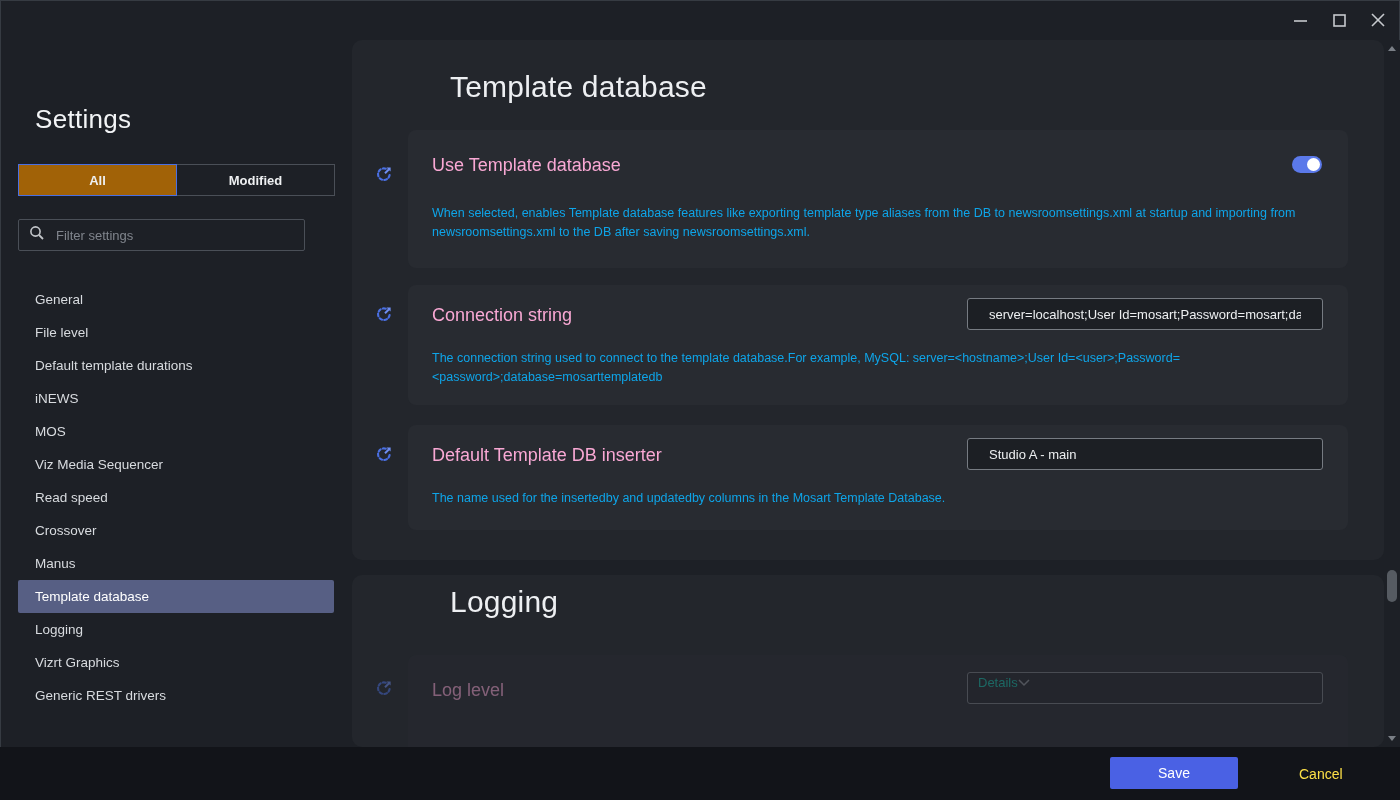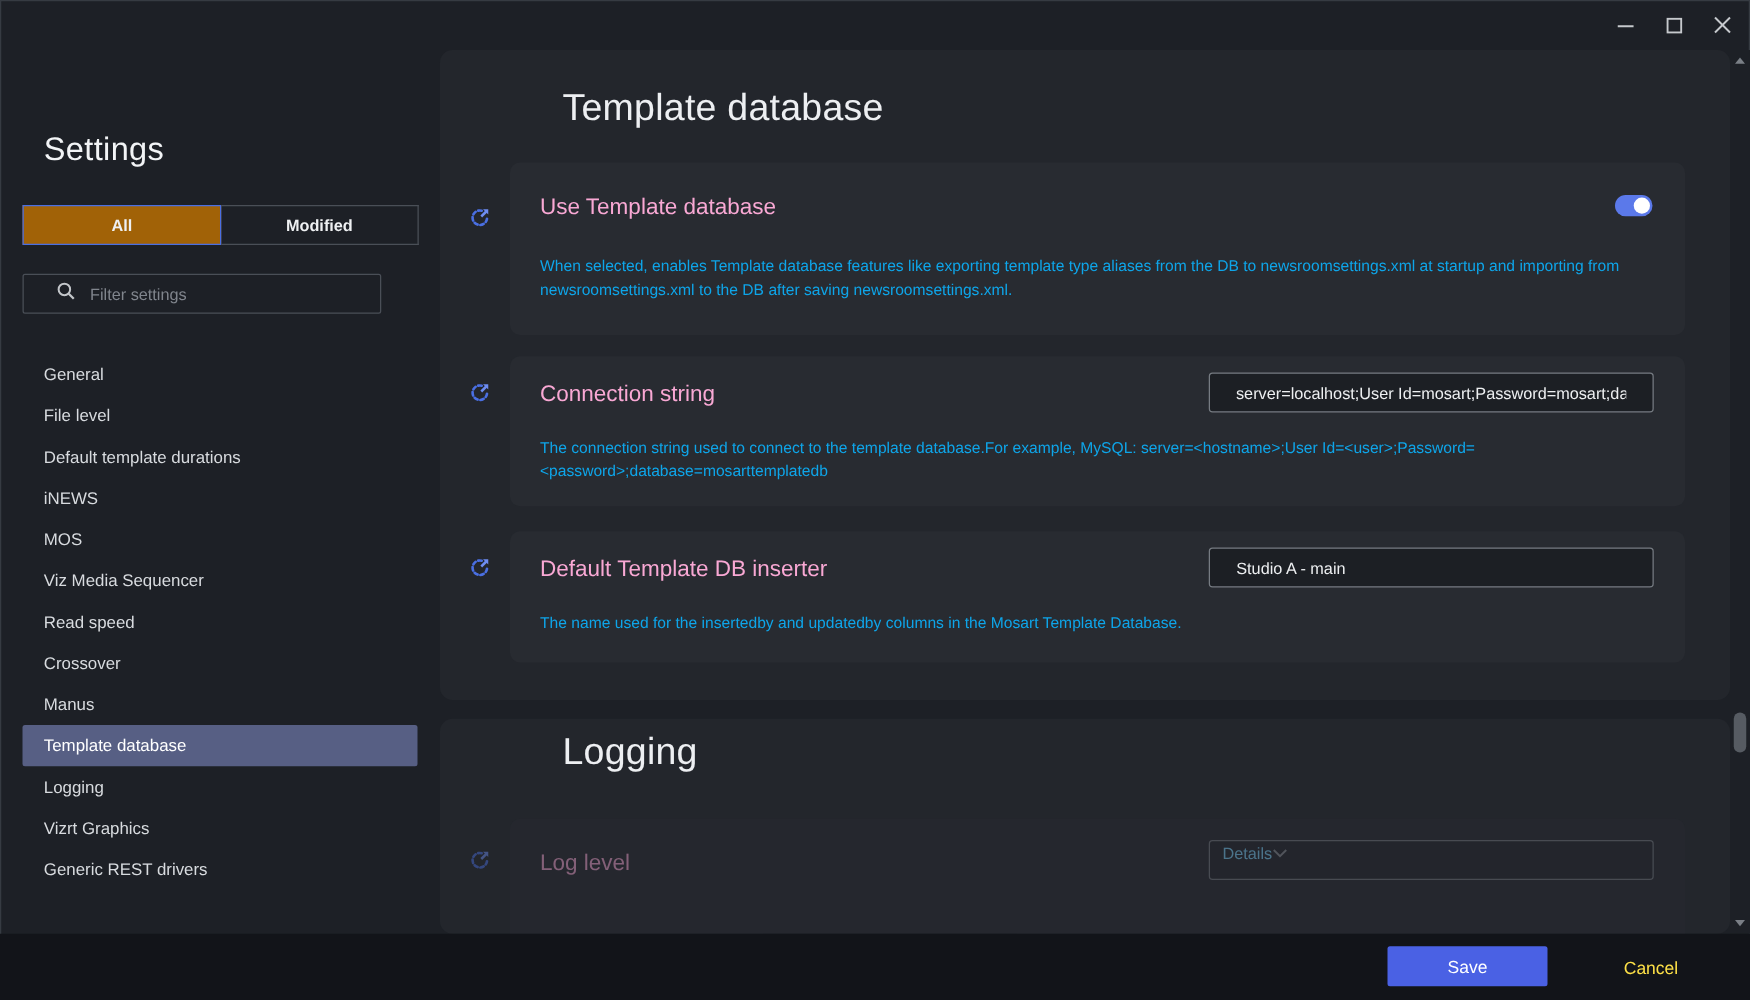--- a/index.html
+++ b/index.html
@@ -12,21 +12,21 @@
 
   
   .sidebar{position:absolute;left:0;top:40px;width:352px;bottom:53px;}
   .settings-title{position:absolute;left:35px;top:64px;font-size:26px;color:#f2f4f6;letter-spacing:.3px;}
   .tabs{position:absolute;left:18px;top:124px;width:317px;height:32px;display:flex;box-sizing:border-box;}
   .tab{flex:1;display:flex;align-items:center;justify-content:center;font-size:13px;font-weight:700;
     color:#eef0f2;border:1px solid #4a4f57;box-sizing:border-box;cursor:pointer;}
   .tab.selected{border:1px solid #4a6fe3;background:#a16207;}
   .tab:last-child{border-left:none;}
   .filter-box{position:absolute;left:18px;top:179px;width:287px;height:32px;border:1px solid #4a4f57;
-    border-radius:2px;box-sizing:border-box;display:flex;align-items:center;gap:9px;padding:0 26px;}
+    border-radius:2px;box-sizing:border-box;display:flex;align-items:center;gap:9px;padding:0 10px;}
   .filter-box input{flex:1;background:transparent;border:none;outline:none;color:#d6d9dd;font-size:13px;
     font-family:"Liberation Sans",sans-serif;}
   .filter-box input::placeholder{color:#80858d;}
   .nav{position:absolute;left:18px;top:243px;width:316px;}
   .nav-item{height:33px;display:flex;align-items:center;padding-left:17px;font-size:13.5px;color:#d8dbdf;
     cursor:pointer;border-radius:2px;box-sizing:border-box;}
   .nav-item.selected{background:#575f84;color:#ffffff;}
 
   
   .panel{position:absolute;left:352px;top:40px;right:0;bottom:53px;}
@@ -39,21 +39,21 @@
   .card-desc{position:absolute;left:24px;width:880px;font-size:12.5px;line-height:1.55;color:#0ea5e9;}
   .reset-icon{position:absolute;left:22px;width:20px;height:20px;cursor:pointer;}
   .toggle{position:absolute;right:26px;top:26px;width:30px;height:17px;border-radius:9px;background:#5b79ea;cursor:pointer;}
   .toggle .knob{position:absolute;right:2px;top:2px;width:13px;height:13px;border-radius:50%;background:#ffffff;}
   .card-input{position:absolute;right:25px;top:13px;width:356px;height:32px;box-sizing:border-box;
     background:#1c1f24;border:1px solid #767b82;border-radius:3px;color:#edeff1;font-size:13px;
     padding:0 21px;font-family:"Liberation Sans",sans-serif;outline:none;}
   .dimmed{opacity:.45;}
   .select-box{position:absolute;right:25px;top:17px;width:356px;height:32px;box-sizing:border-box;
     border:1px solid #767b82;border-radius:3px;display:flex;align-items:center;
-    padding:0 12px 12px 10px;color:#7dd3fc;font-size:13px;cursor:pointer;background:#24272d;}
+    padding:0 12px 12px 10px;color:#14b8a6;font-size:13px;cursor:pointer;background:#24272d;}
 
   
   .scrollbar{position:absolute;right:0;top:0;width:16px;bottom:0;background:#1d2026;}
   .scroll-arrow{position:absolute;left:4px;width:0;height:0;border-left:4px solid transparent;border-right:4px solid transparent;}
   .scroll-arrow.up{top:6px;border-bottom:5px solid #7a7f86;}
   .scroll-arrow.down{bottom:6px;border-top:5px solid #7a7f86;}
   .scroll-thumb{position:absolute;left:3px;top:530px;width:10px;height:32px;border-radius:5px;background:#565b62;cursor:pointer;}
 
   
   .footer{position:absolute;left:0;right:0;bottom:0;height:53px;background:#121419;}

